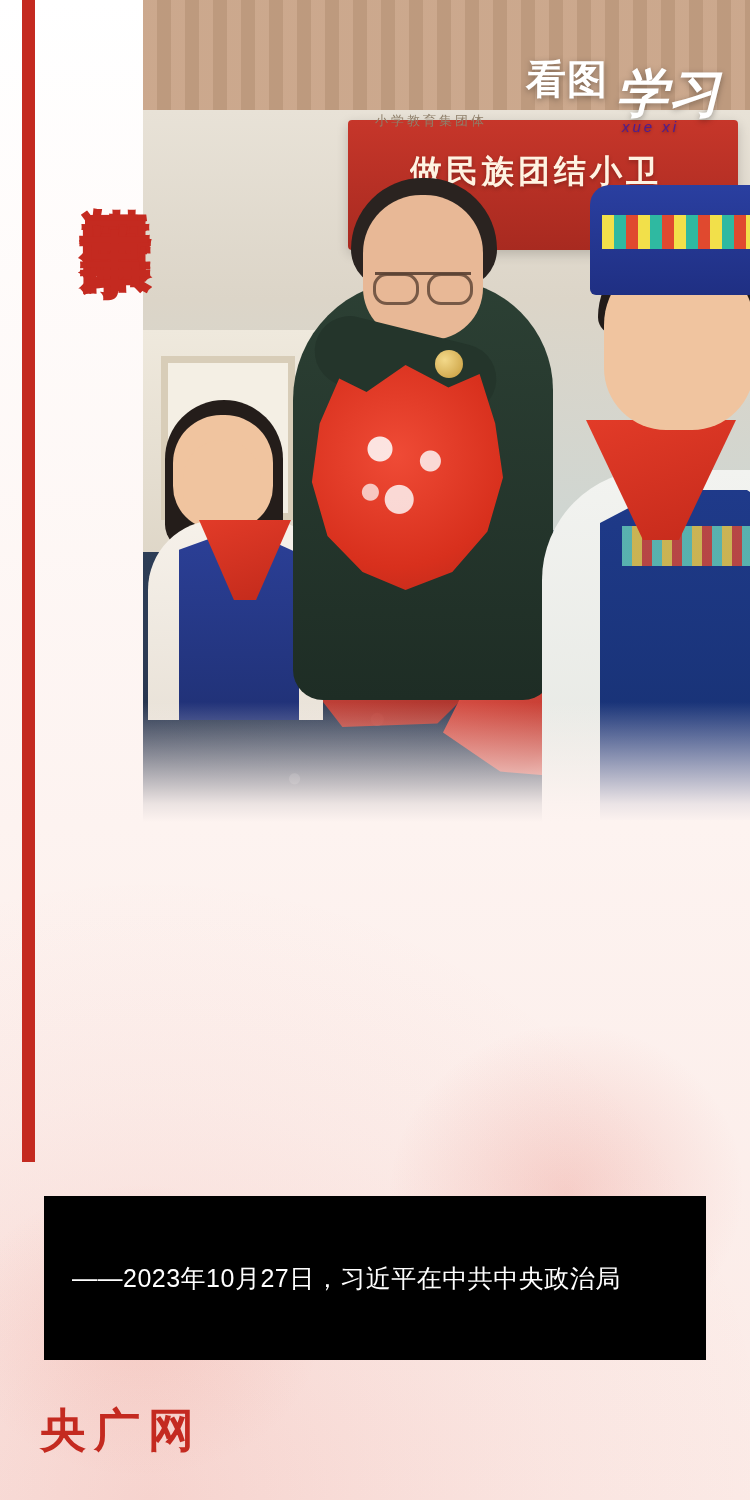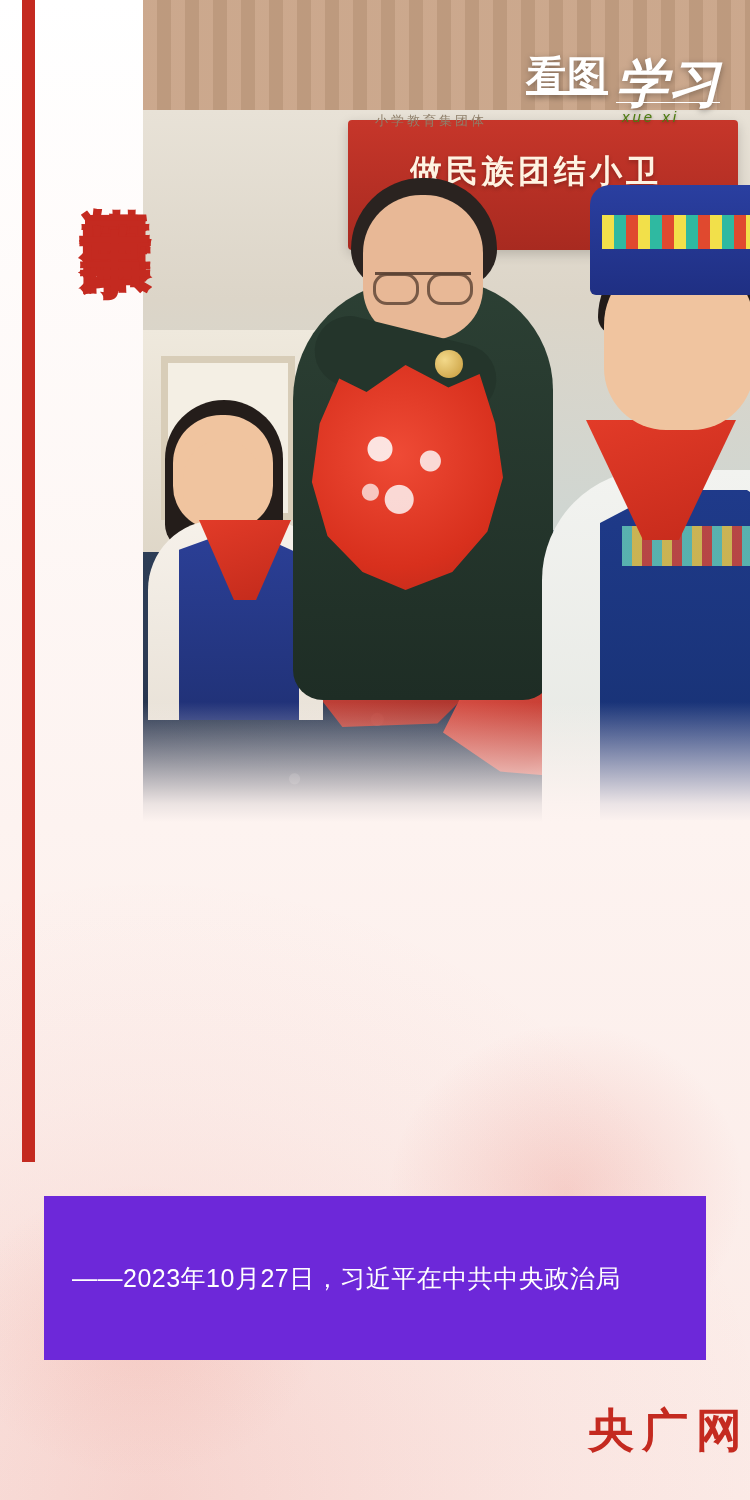--- a/index.html
+++ b/index.html
@@ -259,26 +259,25 @@
   }
   .photo-fade {
     position: absolute; left:0; right:0; bottom:0; height: 120px;
     background: linear-gradient(180deg, rgba(253,243,240,0) 0%, rgba(253,243,240,.92) 85%, #fdf3f0 100%);
   }
 
   
   .logo {
     position: absolute;
     right: 30px;
-    top: 42px;
+    top: 52px;
     display: flex;
-    align-items: center;
+    align-items: flex-start;
     gap: 8px;
     color: #ffffff;
-    text-decoration: underline;
   }
   .logo-kt {
     font-size: 40px;
     font-weight: bold;
     letter-spacing: 1px;
     font-family: "DejaVu Serif", "Liberation Serif", serif;
     text-shadow: 0 2px 6px rgba(0,0,0,.35);
   }
   .logo-xx-wrap { position: relative; padding-bottom: 2px; margin-top: 16px; }
   .logo-xx {
@@ -289,21 +288,21 @@
     text-shadow: 0 2px 6px rgba(0,0,0,.35);
     line-height: .95;
   }
   .logo-pinyin {
     position: absolute;
     left: 6px;
     bottom: -16px;
     font-size: 15px;
     letter-spacing: 3px;
     font-style: italic;
-    color: #4d7c0f;
+    color: #4c1d95;
     text-shadow: 0 1px 3px rgba(0,0,0,.35);
   }
 
   
   .quote {
     position: absolute;
     left: 180px;
     top: 835px;
     width: 540px;
     color: #1c1c1c;
@@ -314,42 +313,42 @@
     font-family: "DejaVu Serif", "Liberation Serif", serif;
   }
 
   
   .attrib {
     position: absolute;
     left: 44px;
     top: 1196px;
     width: 662px;
     height: 164px;
-    background: #6d28d9;
+    background: #000000;
     display: flex;
     flex-direction: column;
     justify-content: center;
     padding: 0 28px;
     box-sizing: border-box;
   }
   .attrib-line {
     color: #ffffff;
     font-size: 25px;
     line-height: 1.55;
     letter-spacing: .5px;
   }
 
   
   .footer {
     position: absolute;
     left: 0;
     right: 0;
     top: 1400px;
     display: flex;
-    justify-content: flex-end;
+    justify-content: flex-start;
     align-items: center;
     padding-left: 40px;
   }
   .brand {
     color: #c42a20;
     font-size: 46px;
     font-weight: bold;
     letter-spacing: 8px;
     font-family: "DejaVu Serif", "Liberation Serif", serif;
   }

